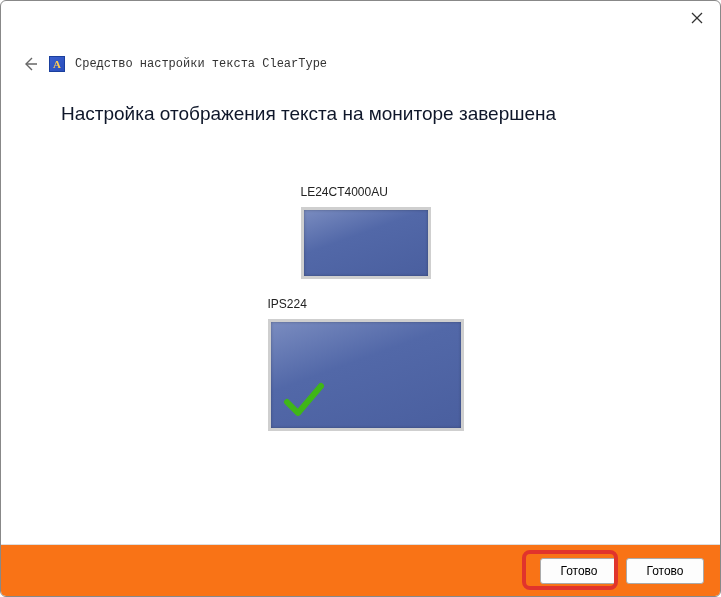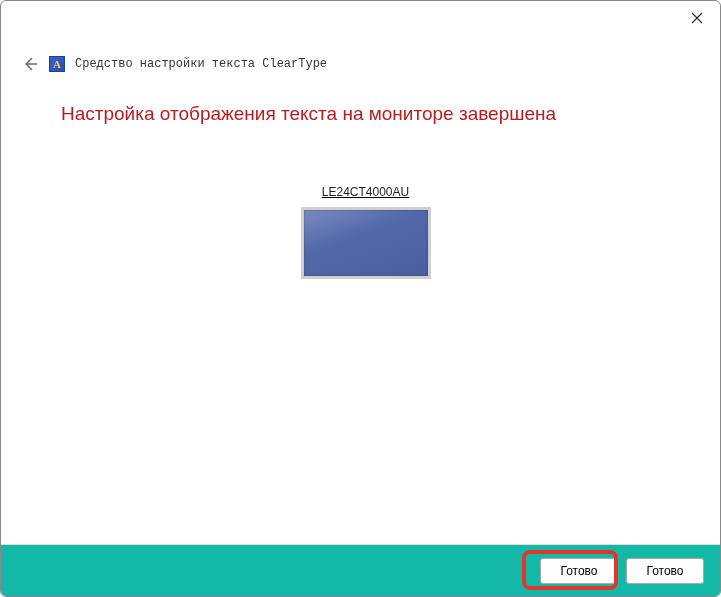--- a/index.html
+++ b/index.html
@@ -62,37 +62,36 @@
       color: #333;
       font-family: Liberation Mono, monospace;
     }
     .content {
       flex: 1;
       padding: 30px 50px 0 60px;
       display: flex;
       flex-direction: column;
     }
     .main-heading {
-      color: #b91c1c;
+      color: #0f172a;
       font-size: 19px;
       font-weight: 400;
       margin-bottom: 60px;
     }
     .monitors {
       display: flex;
       flex-direction: column;
       align-items: center;
       gap: 18px;
     }
     .monitor-block {
       display: flex;
       flex-direction: column;
-      align-items: center;
+      align-items: flex-start;
       gap: 8px;
-      text-decoration: underline;
     }
     .monitor-label {
       font-size: 12px;
       color: #222;
     }
     .monitor-small {
       width: 130px;
       height: 72px;
       background: linear-gradient(160deg, #7a8cc0 0%, #5268a8 40%, #4a5f9f 100%);
       border: 3px solid #cfcfcf;
@@ -109,21 +108,21 @@
     }
     .checkmark {
       position: absolute;
       left: 10px;
       bottom: 6px;
       width: 44px;
       height: 44px;
     }
     .footer {
       height: 52px;
-      background: #14b8a6;
+      background: #f97316;
       border-top: 1px solid #ddd;
       display: flex;
       align-items: center;
       justify-content: flex-end;
       padding: 0 16px;
       gap: 8px;
     }
     .btn {
       min-width: 78px;
       height: 26px;
@@ -172,20 +171,28 @@
 </div>
 
 <div class="content">
   <div class="main-heading">Настройка отображения текста на мониторе завершена</div>
 
   <div class="monitors">
     <div class="monitor-block">
       <div class="monitor-label">LE24CT4000AU</div>
       <div class="monitor-small"></div>
     </div>
+    <div class="monitor-block">
+      <div class="monitor-label">IPS224</div>
+      <div class="monitor-large">
+        <svg class="checkmark" viewBox="0 0 44 44">
+          <path d="M6 24 L17 35 L40 8" fill="none" stroke="#3fb618" stroke-width="6" stroke-linecap="round" stroke-linejoin="round"></path>
+        </svg>
+      </div>
+    </div>
   </div>
 </div>
 
 <div class="footer">
   <button class="btn">Готово</button>
   <button class="btn">Готово</button>
 </div>
 
 <div class="highlight-box"></div>
 

